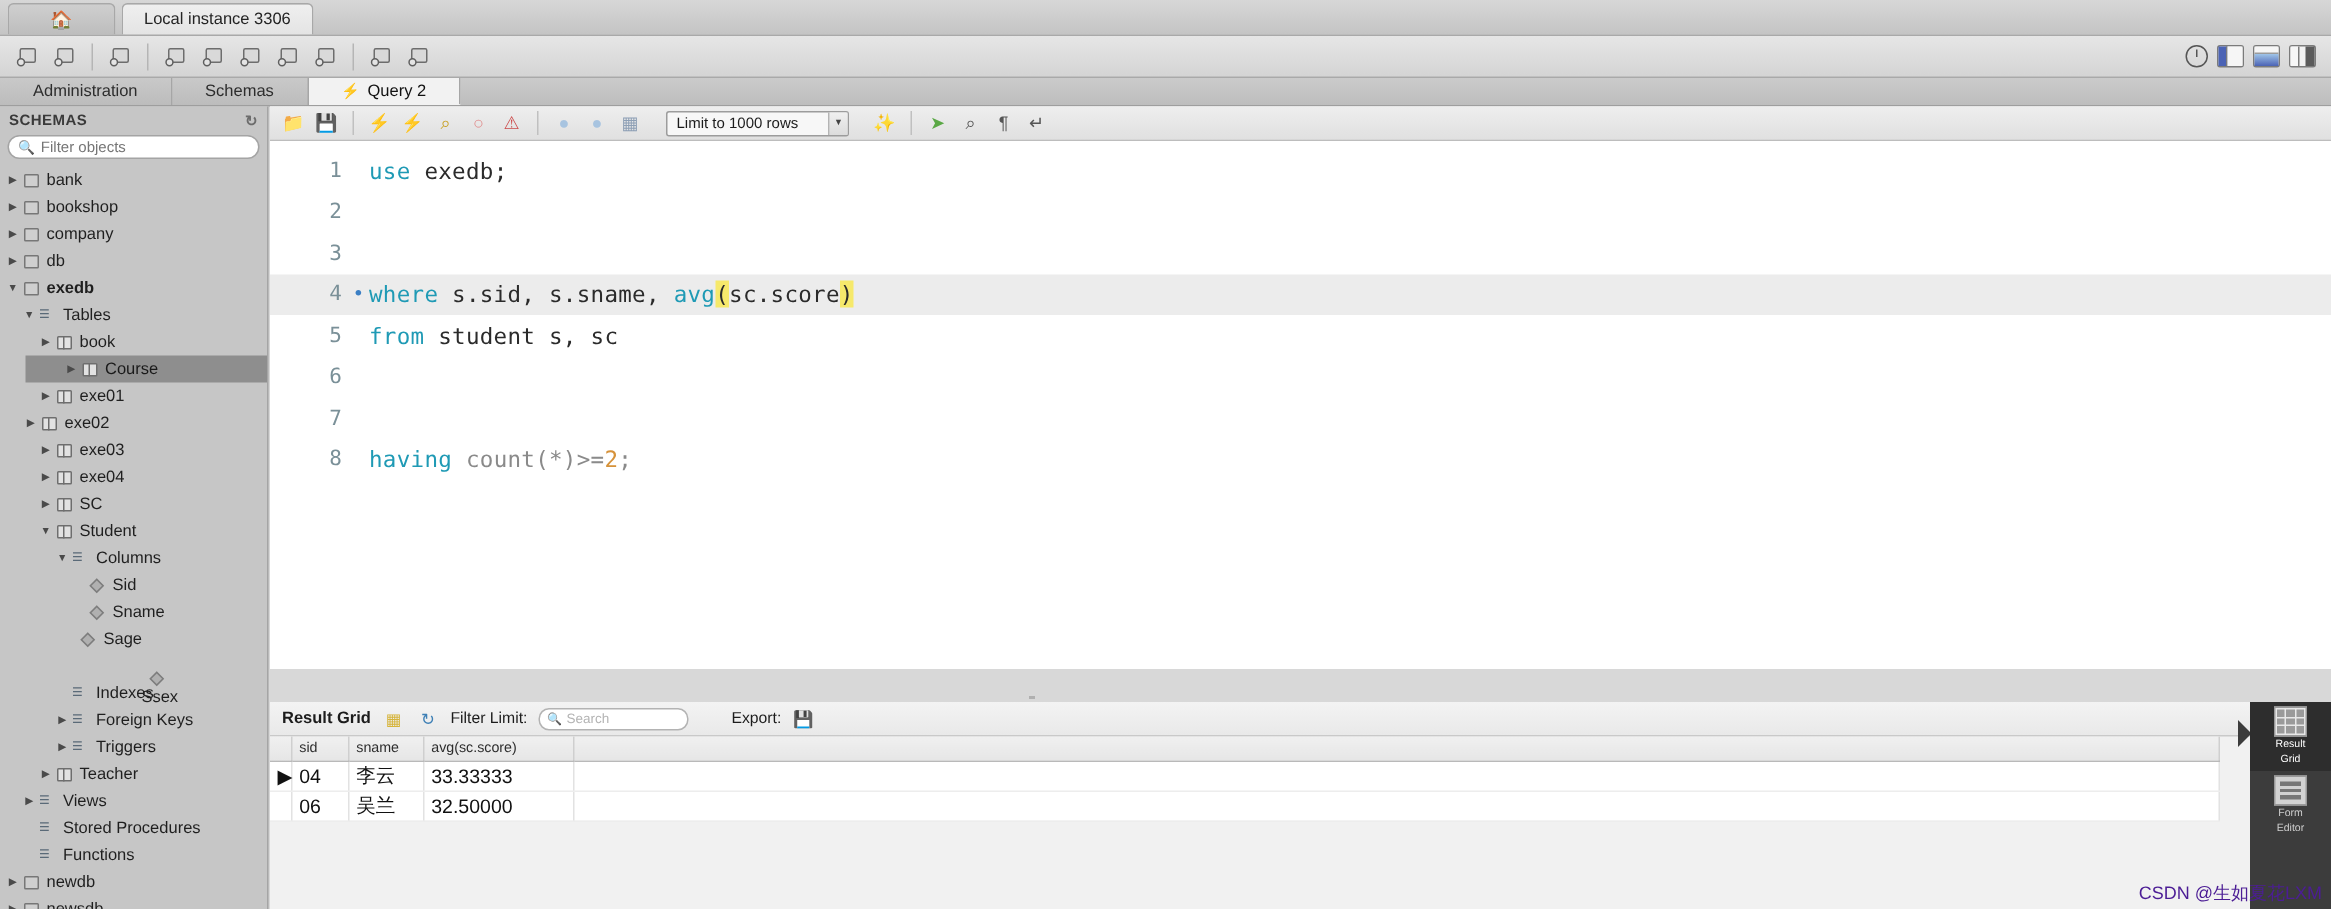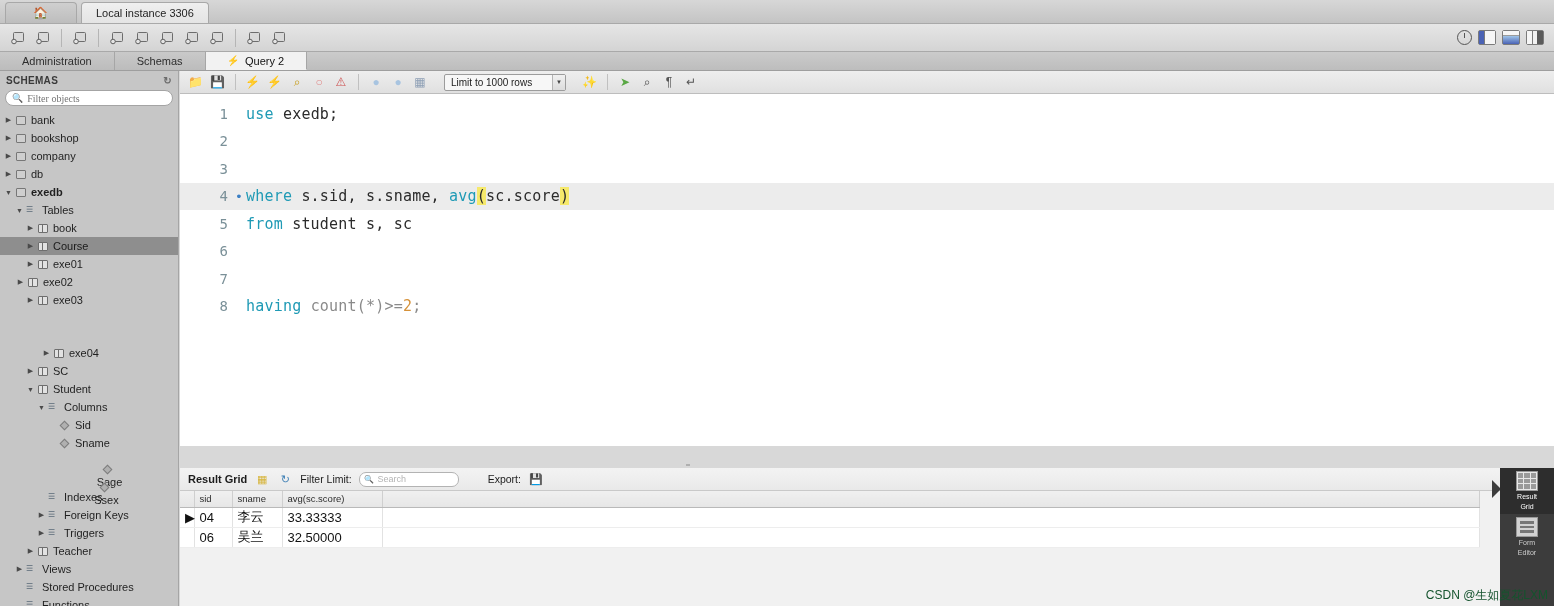--- a/index.html
+++ b/index.html
@@ -102,21 +102,21 @@
   .sb-header .refresh { margin-left:auto; font-size:10px; color:#6c6c6c; }
   .sb-search {
     margin:0 5px 5px 5px; height:16px; background:#fff;
     border:1px solid #a4a4a4; border-radius:8px;
     display:flex; align-items:center; padding:0 6px; gap:4px;
   }
   .sb-search .mag { font-size:9px; color:#8d8d8d; }
   .sb-search input {
     border:none; outline:none; background:transparent;
     font-size:10px; color:#9a9a9a; width:100%;
-    font-family:Liberation Serif, serif;
+    font-family:Liberation Sans, sans-serif;
   }
   .tree { font-size:11px; color:#1f1f1f; }
   .trow {
     height:18px; display:flex; align-items:center; white-space:nowrap;
     padding-right:4px;
   }
   .trow.sel { background:#8e8e8e; color:#1a1a1a; }
   .trow .arrow {
     width:11px; text-align:center; font-size:7px; color:#4a4a4a; flex:0 0 11px;
   }
@@ -248,21 +248,21 @@
     width:22px; height:20px; background:#e8e8e8; border:1px solid #999;
     display:grid; grid-template-columns:1fr 1fr 1fr; grid-template-rows:1fr 1fr 1fr;
     gap:1px; padding:1px;
   }
   .dockbtn .dico i { background:#9a9a9a; display:block; }
   .dockbtn.form .dico { display:flex; flex-direction:column; gap:2px; padding:3px; background:#d2d2d2; }
   .dockbtn.form .dico i { height:3px; background:#777; }
 
   .watermark {
     position:absolute; right:6px; bottom:2px;
-    font-size:12px; color:#14532d;
+    font-size:12px; color:#4c1d95;
     white-space:nowrap;
   }
 </style>
 </head>
 <body>
 
 <div id="app">
 
   <div class="titlebar">
     <div class="home-tab">
@@ -427,21 +427,21 @@
           </span>
           <span class="lbl">Tables</span>
         </div>
         <div class="trow" style="padding-left: 25px;">
           <span class="arrow">▶</span>
           <span class="ico">
             <span class="tbl-ico"></span>
           </span>
           <span class="lbl">book</span>
         </div>
-        <div class="trow sel" style="padding-left: 25px;">
+        <div class="trow sel" style="padding-left: 25px; margin-left: 17px;">
           <span class="arrow">▶</span>
           <span class="ico">
             <span class="tbl-ico"></span>
           </span>
           <span class="lbl">Course</span>
         </div>
         <div class="trow" style="padding-left: 25px;">
           <span class="arrow">▶</span>
           <span class="ico">
             <span class="tbl-ico"></span>
@@ -455,21 +455,21 @@
           </span>
           <span class="lbl">exe02</span>
         </div>
         <div class="trow" style="padding-left: 25px;">
           <span class="arrow">▶</span>
           <span class="ico">
             <span class="tbl-ico"></span>
           </span>
           <span class="lbl">exe03</span>
         </div>
-        <div class="trow" style="padding-left: 41px; margin-top: 35px;">
+        <div class="trow" style="padding-left: 25px;">
           <span class="arrow">▶</span>
           <span class="ico">
             <span class="tbl-ico"></span>
           </span>
           <span class="lbl">exe04</span>
         </div>
         <div class="trow" style="padding-left: 25px;">
           <span class="arrow">▶</span>
           <span class="ico">
             <span class="tbl-ico"></span>
@@ -497,21 +497,21 @@
           </span>
           <span class="lbl">Sid</span>
         </div>
         <div class="trow" style="padding-left: 47px;">
           <span class="arrow"></span>
           <span class="ico">
             <span class="col-ico"></span>
           </span>
           <span class="lbl">Sname</span>
         </div>
-        <div class="trow" style="padding-left: 41px; flex-direction: column;">
+        <div class="trow" style="padding-left: 41px;">
           <span class="arrow"></span>
           <span class="ico">
             <span class="col-ico"></span>
           </span>
           <span class="lbl">Sage</span>
         </div>
         <div class="trow" style="padding-left: 35px; flex-direction: column;">
           <span class="arrow"></span>
           <span class="ico">
             <span class="col-ico"></span>

